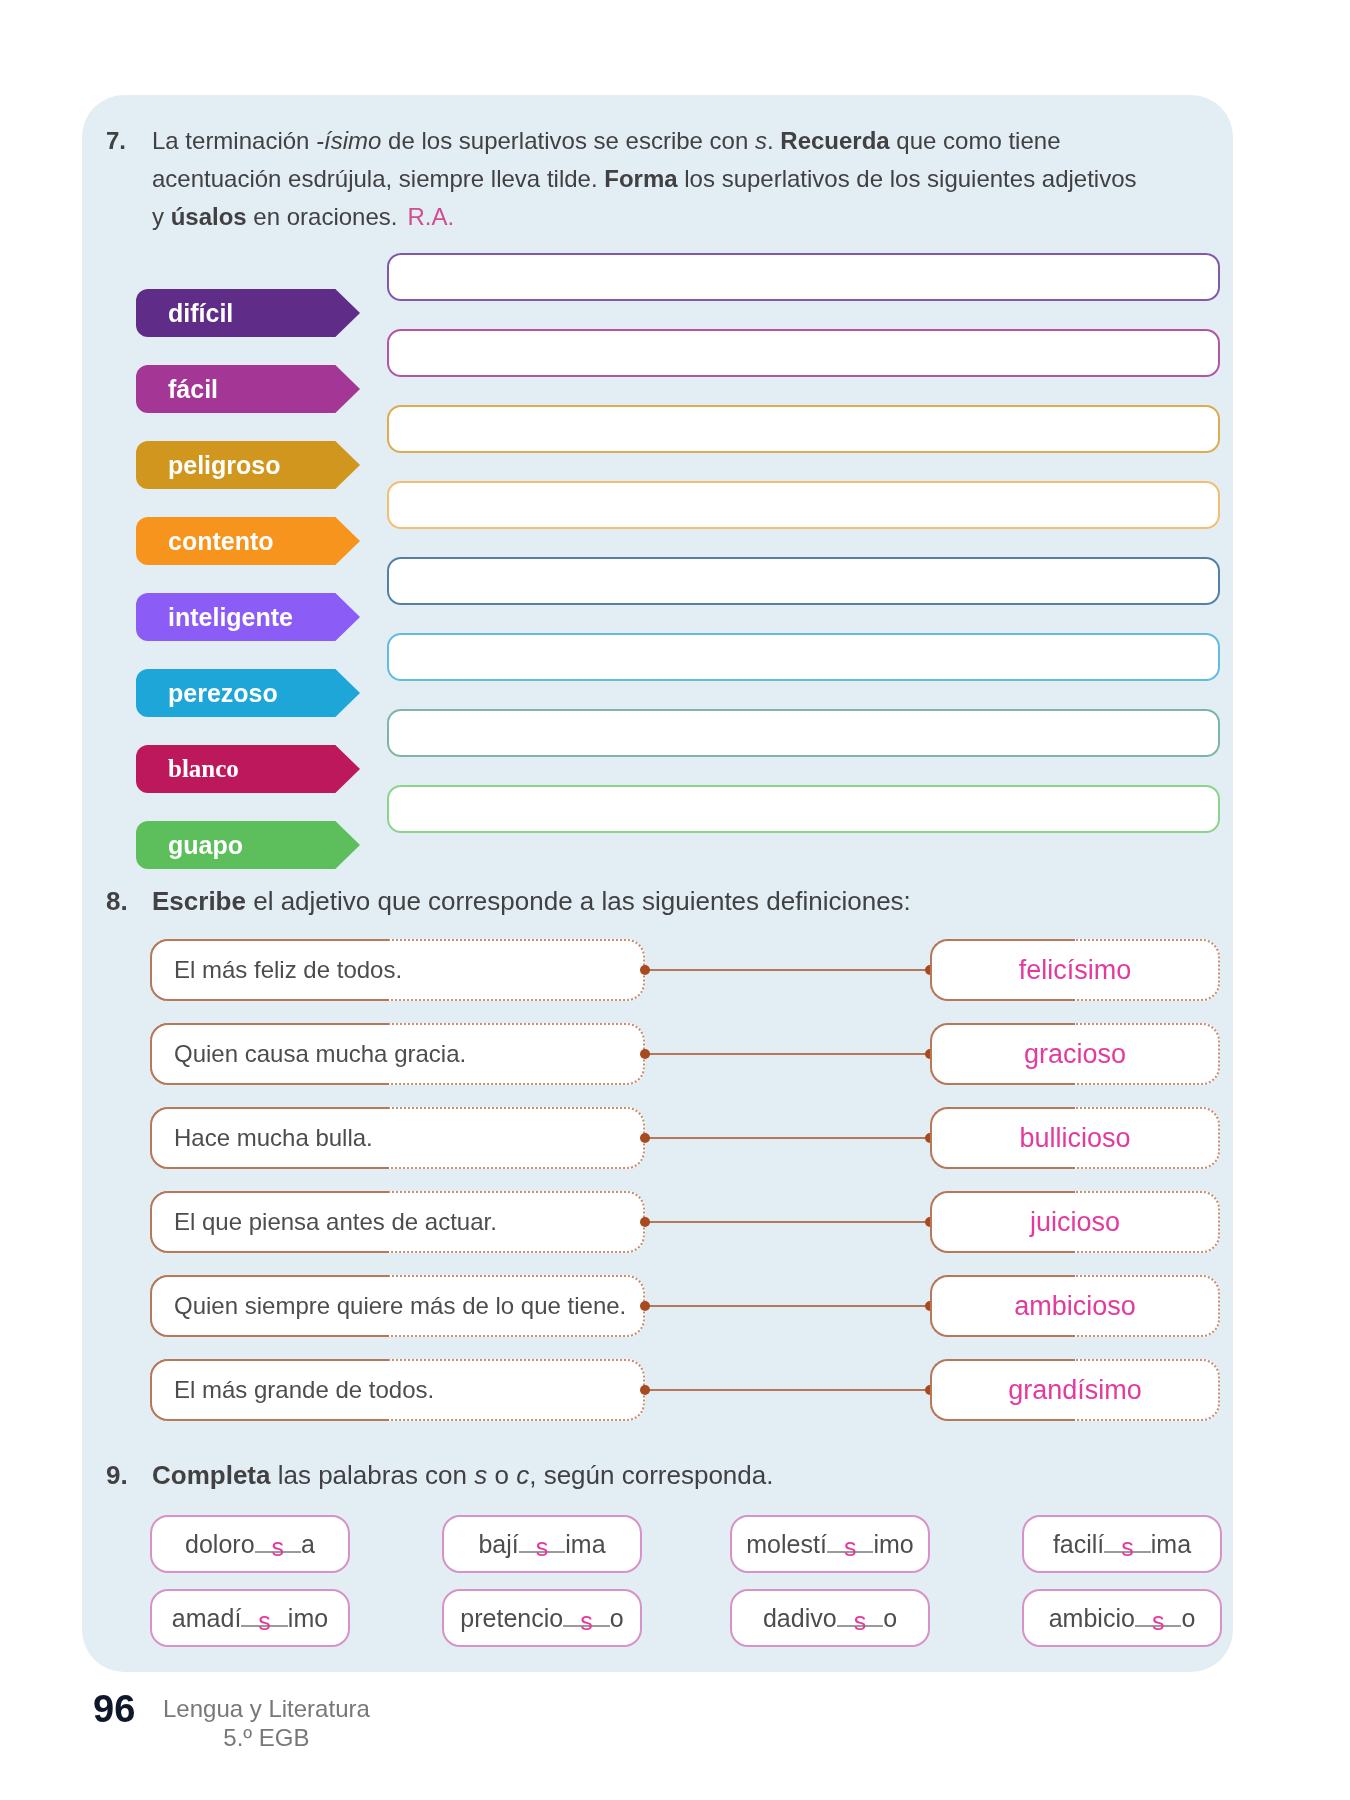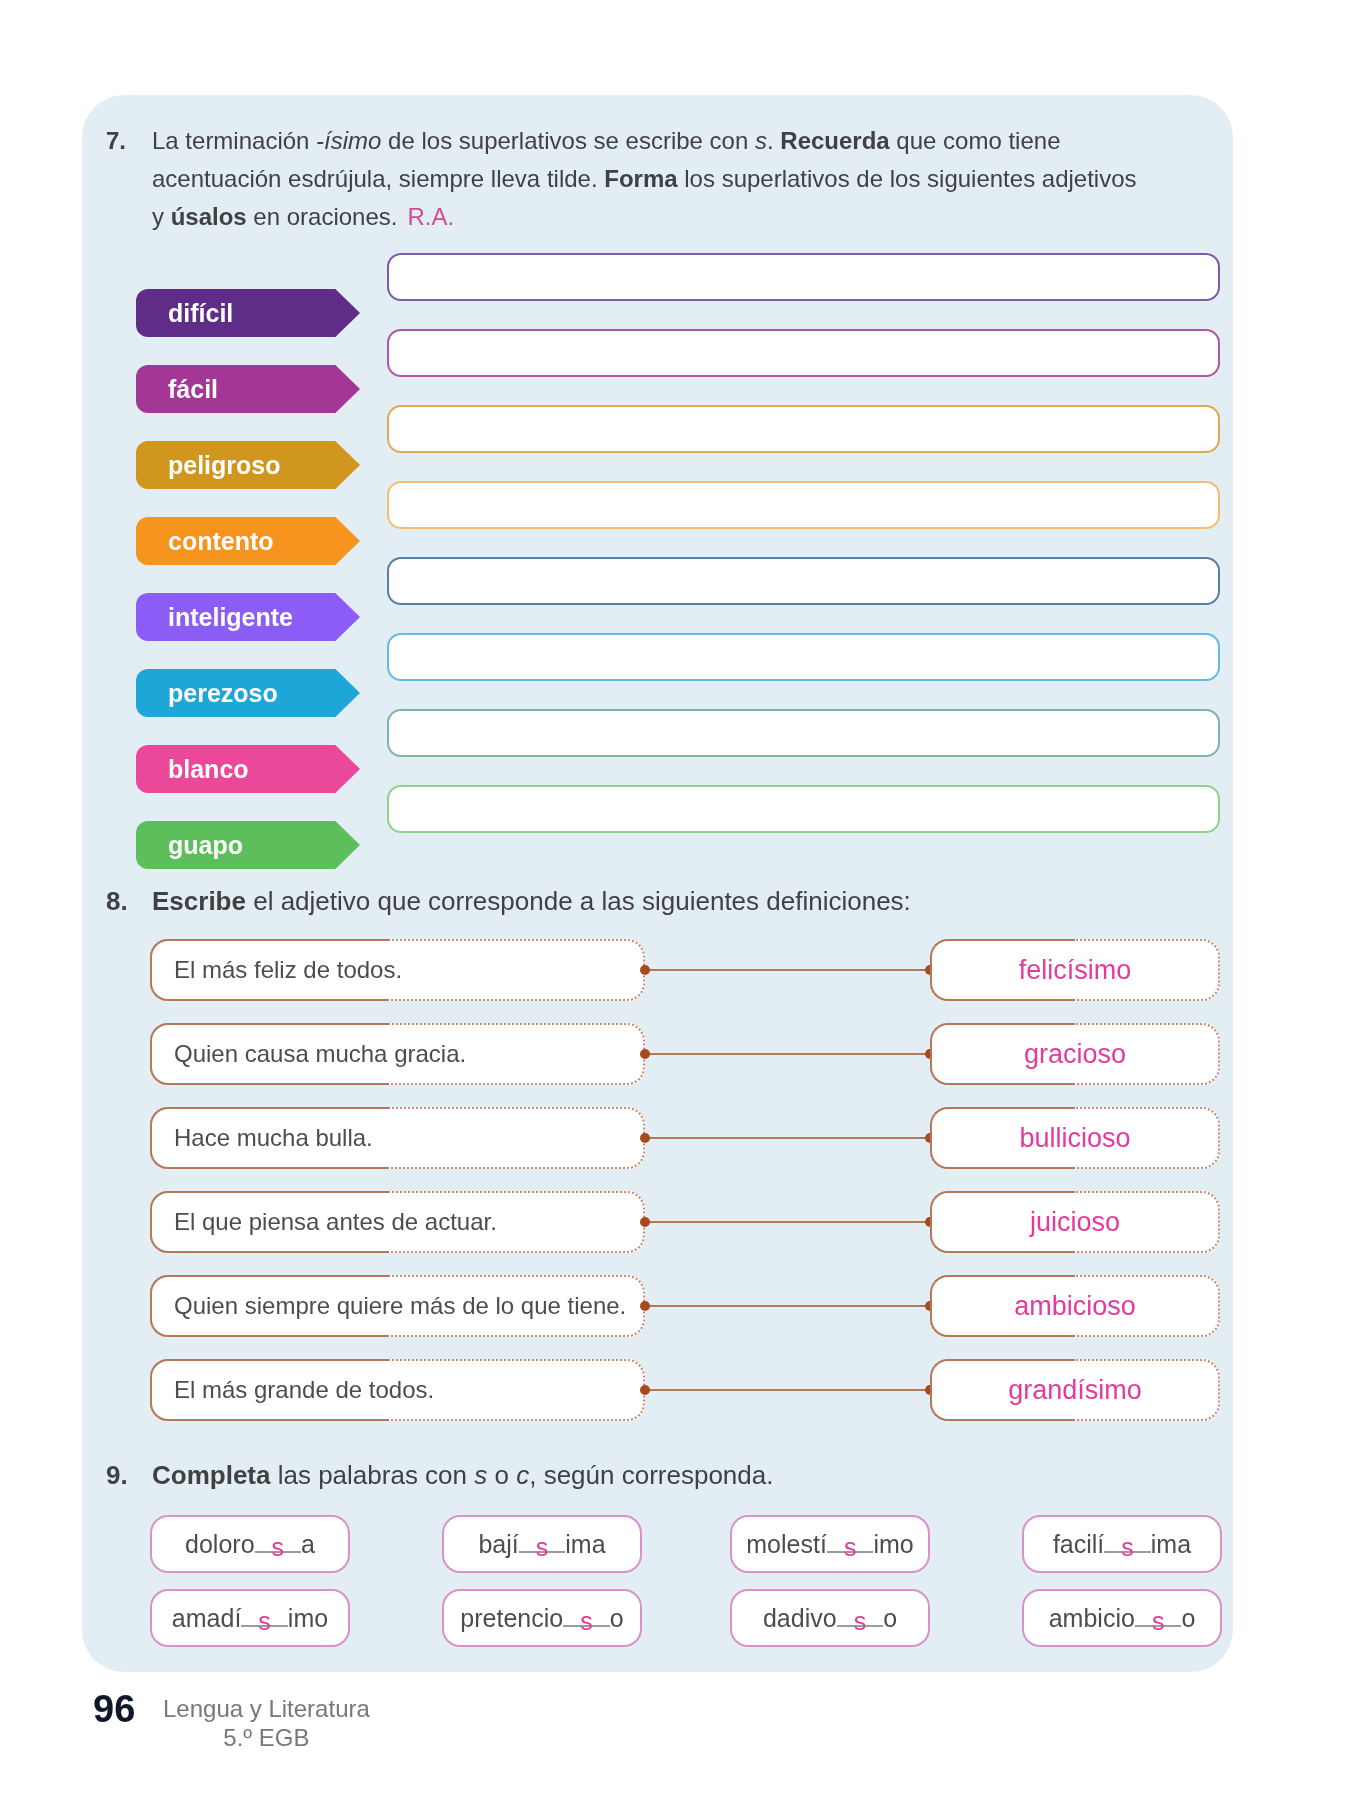--- a/index.html
+++ b/index.html
@@ -114,21 +114,21 @@
   </div>
   <div class="ex7-row r4">
     <div class="arrow" style="background: #8b5cf6;">inteligente</div>
     <div class="ex7-box" style="border-color: rgb(85, 127, 164);"></div>
   </div>
   <div class="ex7-row r5">
     <div class="arrow" style="background: rgb(30, 166, 217);">perezoso</div>
     <div class="ex7-box" style="border-color: rgb(98, 188, 226);"></div>
   </div>
   <div class="ex7-row r6">
-    <div class="arrow" style="background: #ec4899;">blanco</div>
+    <div class="arrow" style="background: #be185d; font-family: Liberation Serif, serif;">blanco</div>
     <div class="ex7-box" style="border-color: rgb(127, 181, 164);"></div>
   </div>
   <div class="ex7-row r7">
     <div class="arrow" style="background: rgb(92, 191, 92);">guapo</div>
     <div class="ex7-box" style="border-color: rgb(142, 211, 140);"></div>
   </div>
 
   <div class="sec-head" style="top:886px;">
     <div class="sec-num">8.</div>
     <div><span class="b">Escribe</span><span> el adjetivo que corresponde a las siguientes definiciones:</span></div>

